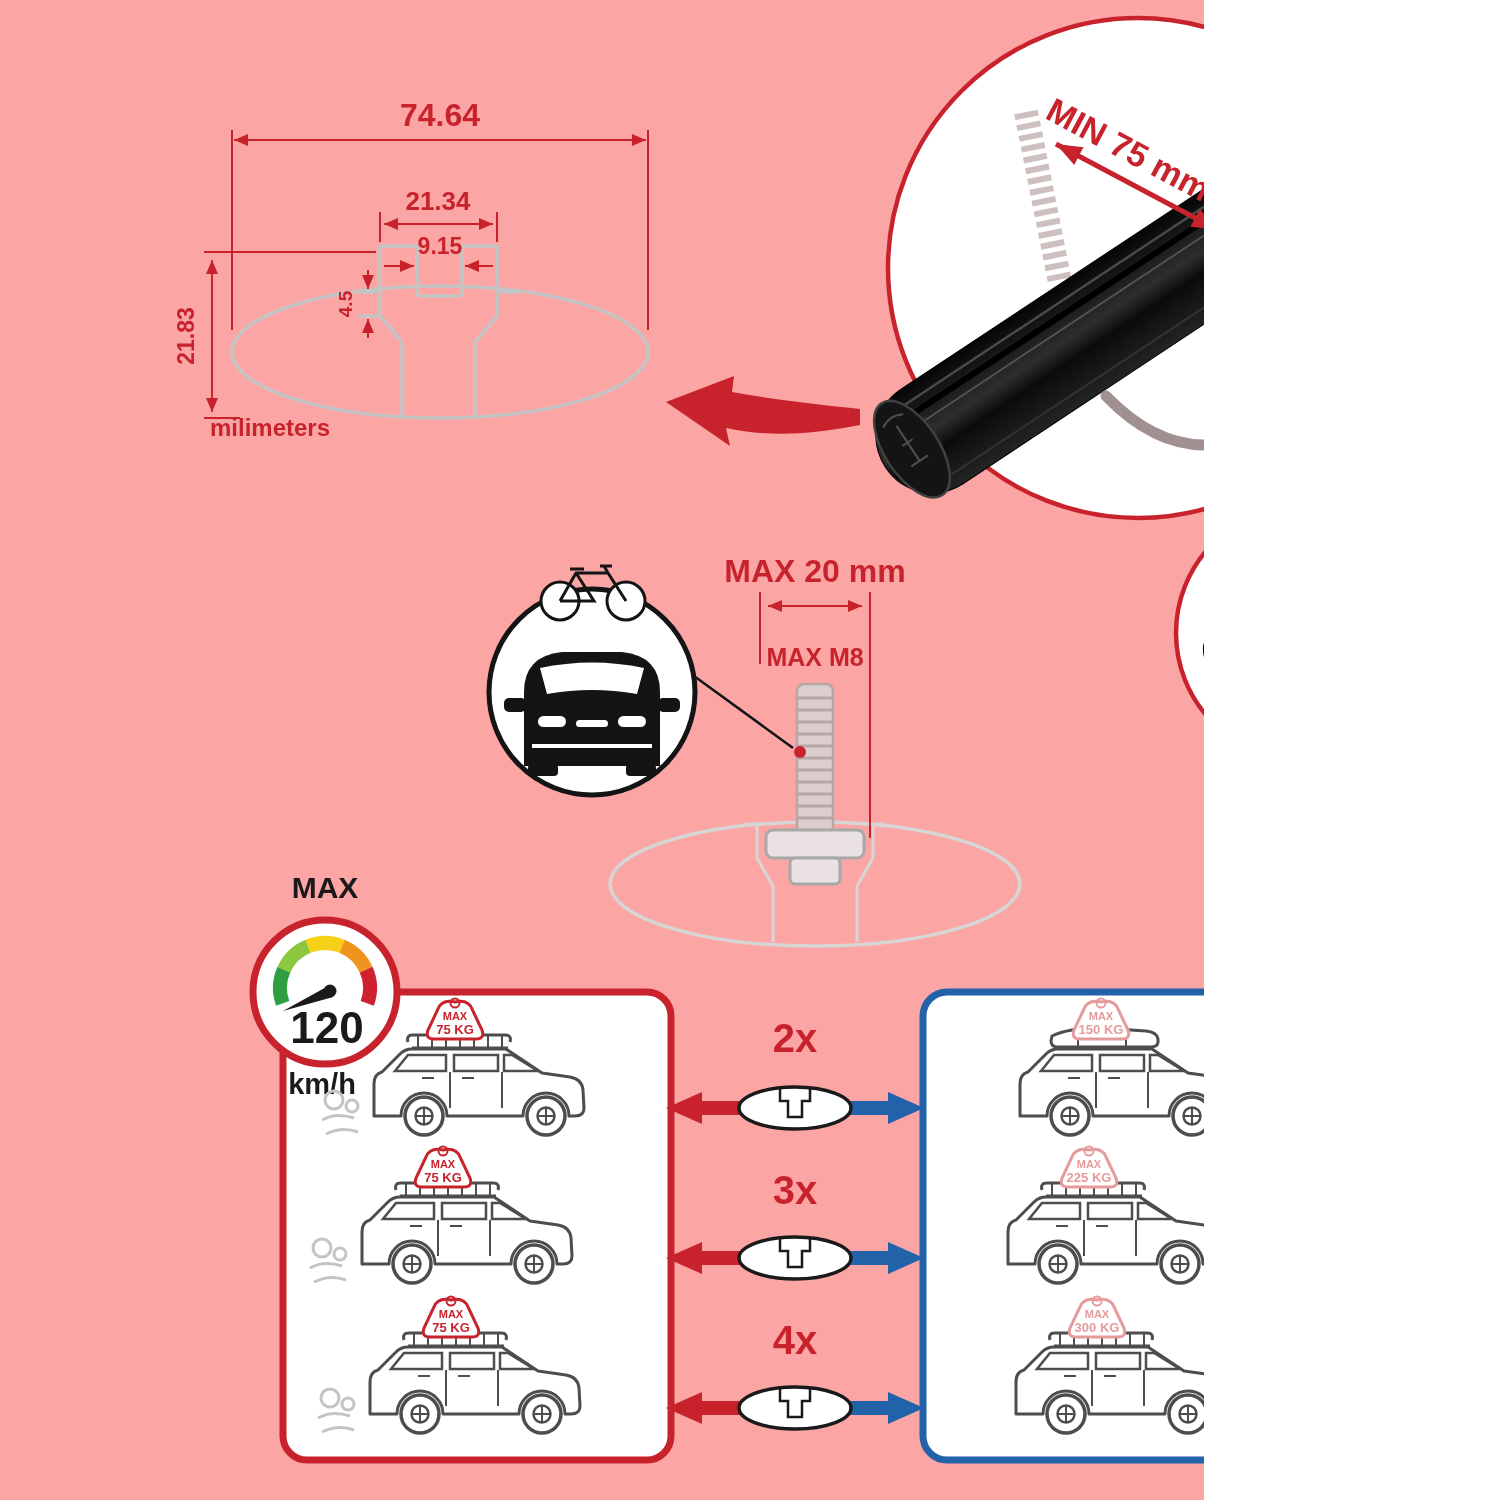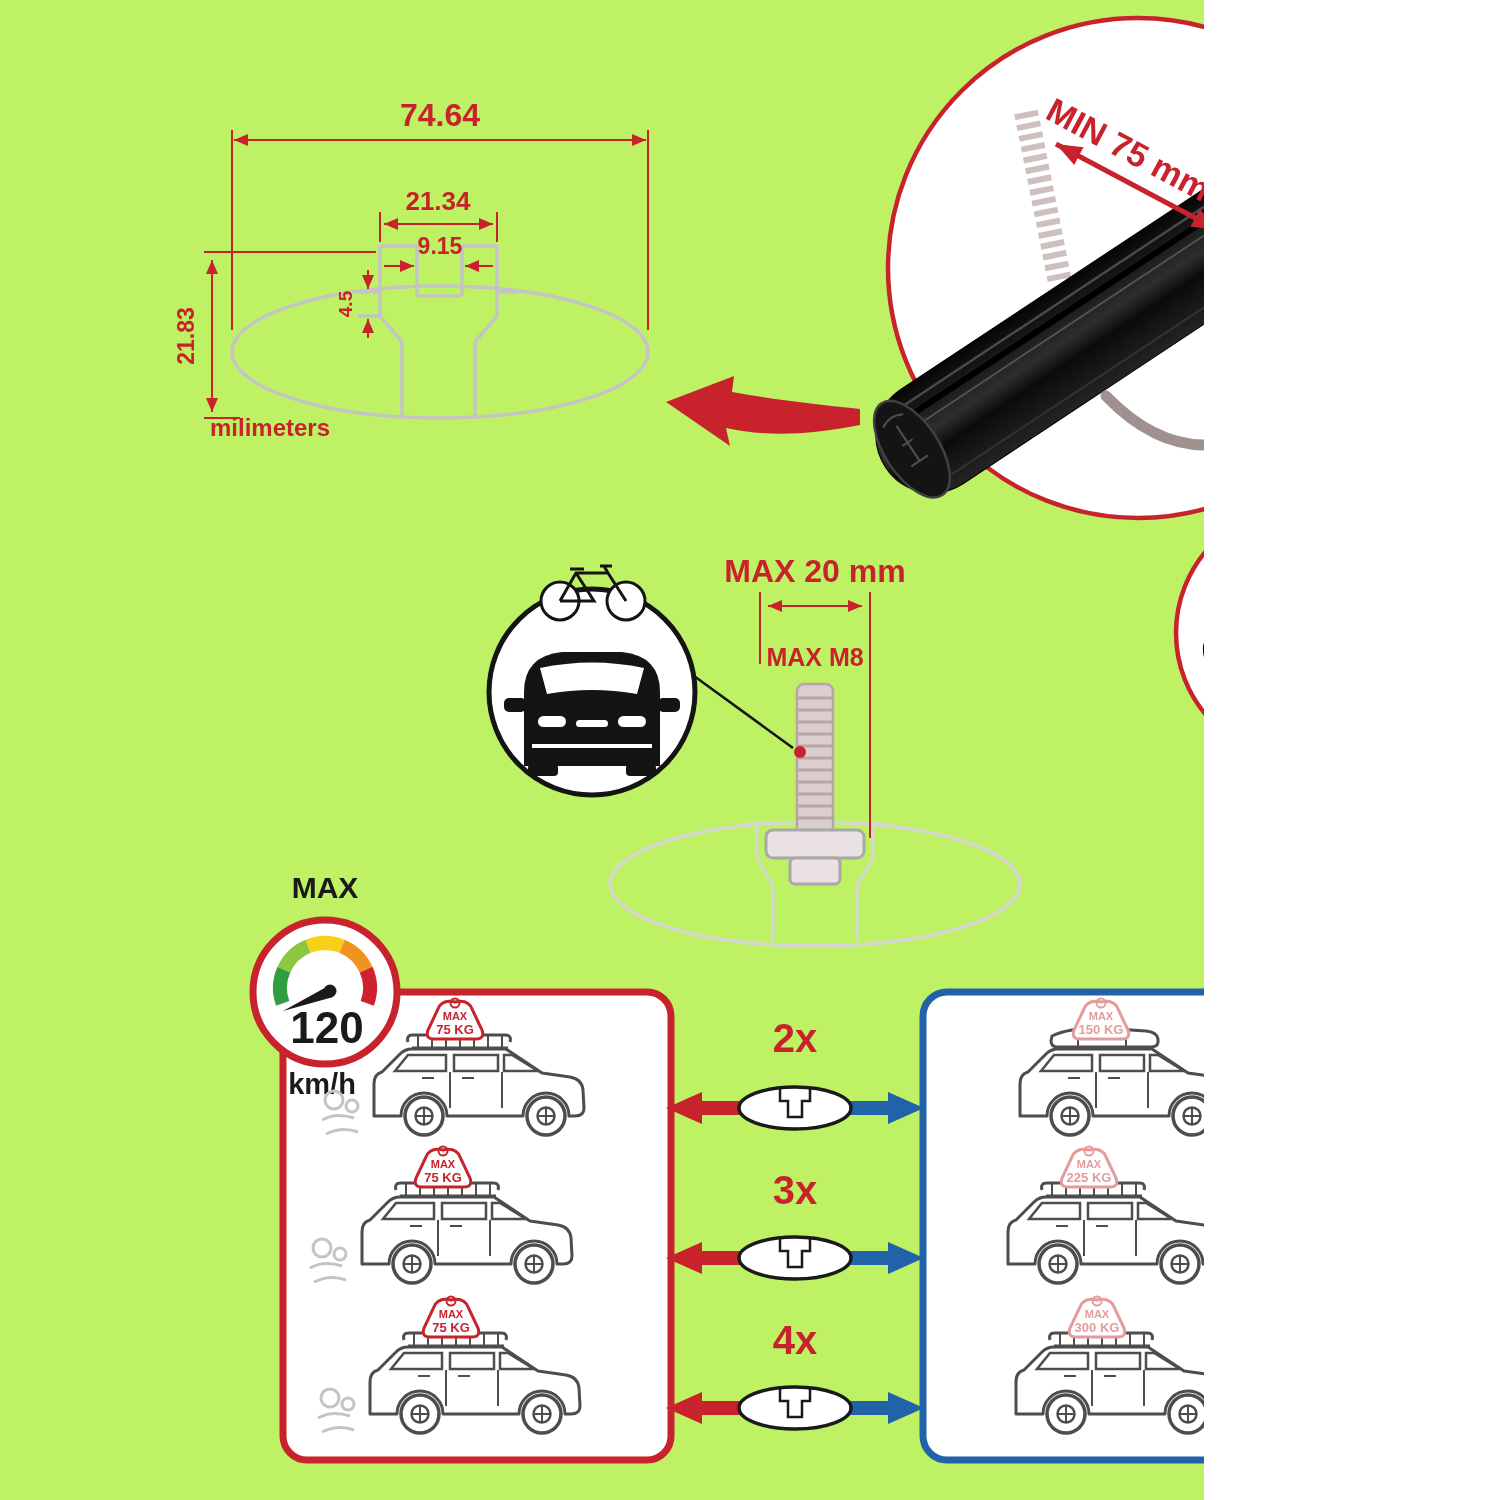--- a/index.html
+++ b/index.html
@@ -1,16 +1,16 @@
 <!DOCTYPE html>
 <html><head>
 <meta charset="utf-8">
 <style>
   html,body{margin:0;padding:0;background:#fff;}
-  .stage{position:relative;width:1204px;height:1500px;background:#bef264;overflow:hidden;}
+  .stage{position:relative;width:1204px;height:1500px;background:#fca5a5;overflow:hidden;}
   svg{display:block;}
   text{font-family:"Liberation Sans","DejaVu Sans",sans-serif;}
   .dim{fill:#c8232c;font-weight:bold;}
   .blk{fill:#1a1a1a;font-weight:bold;}
   .wht{fill:#ffffff;font-weight:bold;}
   .pink{fill:#e59b9b;font-weight:bold;}
 </style>
 </head>
 <body>
 

